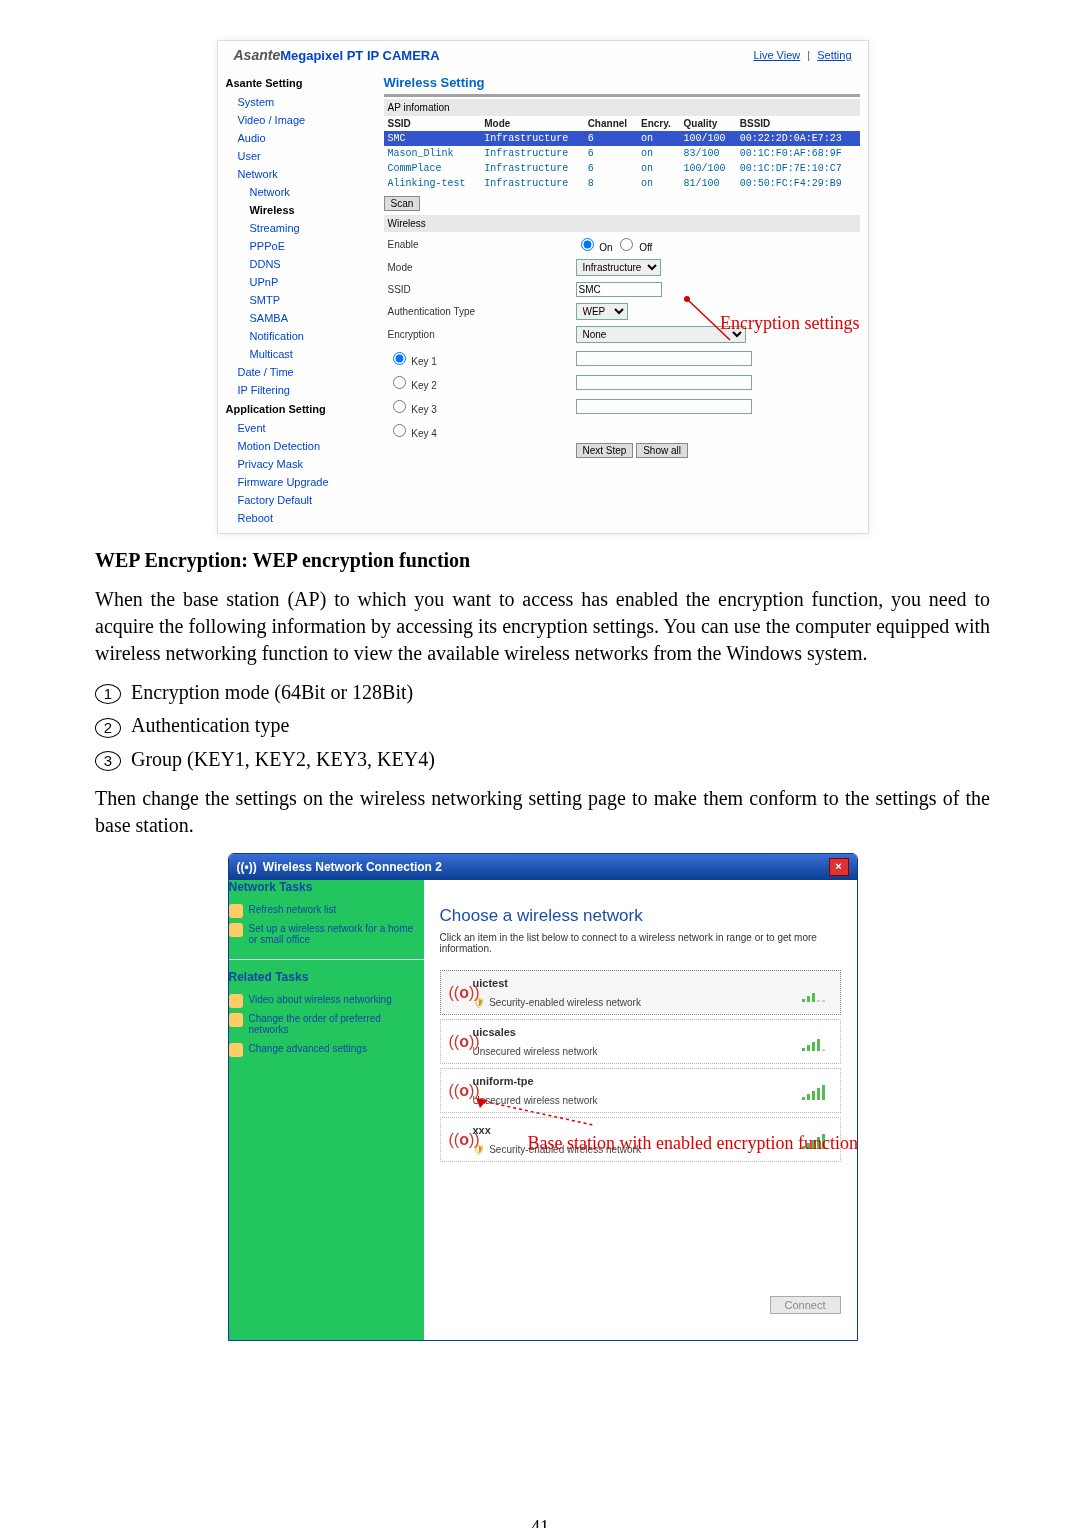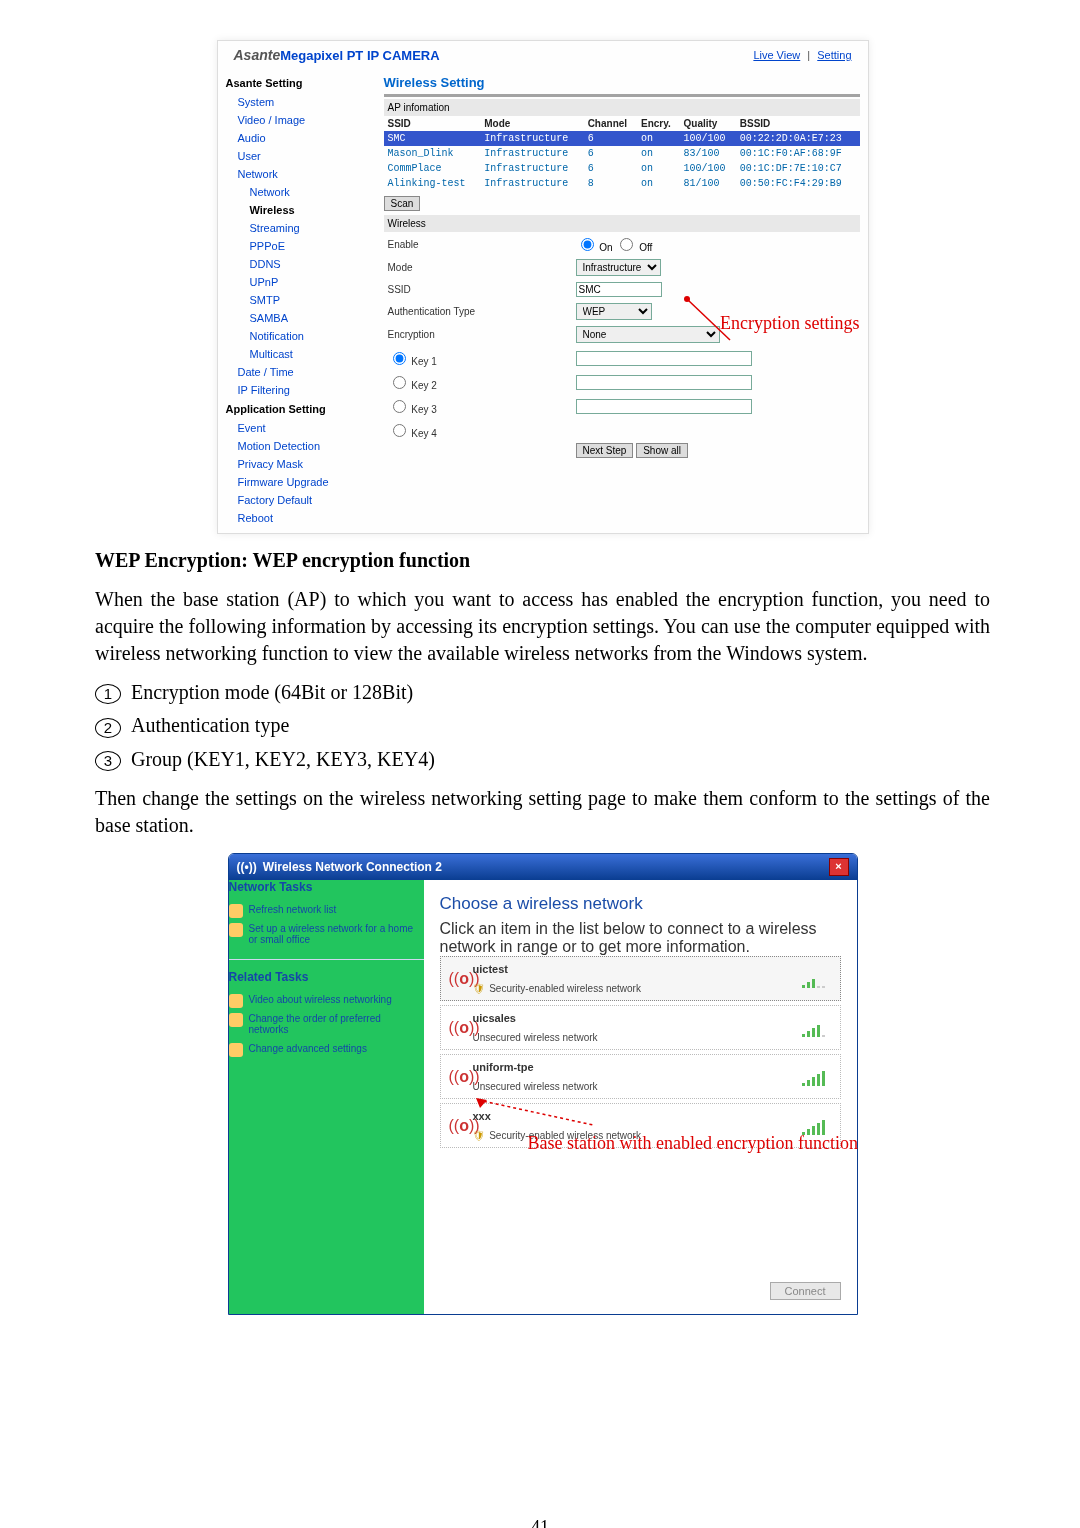--- a/index.html
+++ b/index.html
@@ -37,23 +37,23 @@
   .fig2{width:630px;margin:10px auto 0;position:relative;font-family:Tahoma,Arial,sans-serif;font-size:11px}
   .win{border:1px solid #0a3d91;border-radius:6px 6px 0 0;overflow:hidden}
   .tbar{background:linear-gradient(#3a6fd8,#0a3d91);color:#fff;padding:4px 8px;font-size:12px;font-weight:bold;display:flex;align-items:center}
   .tbar .x{margin-left:auto;background:#d33;color:#fff;width:18px;height:16px;text-align:center;border:1px solid #800;font-size:11px;line-height:14px}
   .winbody{display:flex;background:#fff}
   .leftp{width:195px;background:#22c55e;}
   .leftp .phd{color:#1547a8;font-weight:bold;font-size:12px;margin-bottom:6px}
   .leftp a{display:block;color:#1547a8;font-size:10px;padding:4px 0 4px 20px;position:relative}
   .leftp a::before{content:"";position:absolute;left:0;top:4px;width:14px;height:14px;background:#fc6;border-radius:3px}
   .leftp hr{border:none;border-top:1px solid #cfd8ee;margin:10px 0}
-  .rightp{flex:1;padding:14px 16px}
+  .rightp{flex:1;padding:26px 16px}
   .rightp h3{color:#1b4da8;font-size:17px;margin:0 0 6px;font-weight:normal}
-  .rightp .hint{font-size:16px;color:#333;margin-bottom:0}
+  .rightp .hint{font-size:10px;color:#333;margin-bottom:16px}
   .netitem{border:1px dotted #bbb;padding:6px 8px;margin-bottom:4px;display:flex;align-items:center;position:relative}
   .netitem.sel{border:1px dotted #888;background:#f6f6f6}
   .anticon{width:24px;color:#c33;font-size:16px;text-align:center}
   .netbody{flex:1}
   .netname{font-weight:bold;color:#333;font-size:11px}
   .netsec{font-size:10px;color:#444;margin-top:8px}
   .netsec .shield{color:#c90;margin-right:4px}
   .bars{width:30px;height:18px;display:flex;align-items:flex-end;gap:2px}
   .bars span{display:inline-block;width:3px;background:#5b5}
   .connect{float:right;margin-top:60px;border:1px solid #aaa;background:#e8e8e8;color:#888;padding:2px 14px;font-size:11px;cursor:default}
@@ -165,25 +165,25 @@
           <tr>
                 <td class="lab">Mode</td>
               <td><select><option>Infrastructure</option></select></td>
               </tr>
           <tr>
                 <td class="lab">SSID</td>
               <td><input type="text" style="width: 80px;" value="SMC"></td>
               </tr>
           <tr>
                 <td class="lab">Authentication Type</td>
-              <td><select style="width:76px"><option>WEP</option></select></td>
+              <td><select style="width:52px"><option>WEP</option></select></td>
               </tr>
           <tr>
                 <td class="lab">Encryption</td>
-              <td><select style="width:144px"><option>None</option></select></td>
+              <td><select style="width:170px"><option>None</option></select></td>
               </tr>
           <tr>
                 <td class="lab"><input type="radio" checked="" style=""> <span>Key 1</span></td>
               <td><input type="text" style="width: 170px;"></td>
               </tr>
           <tr>
                 <td class="lab"><input type="radio" style=""> <span>Key 2</span></td>
               <td><input type="text" style="width: 170px;"></td>
               </tr>
           <tr>

